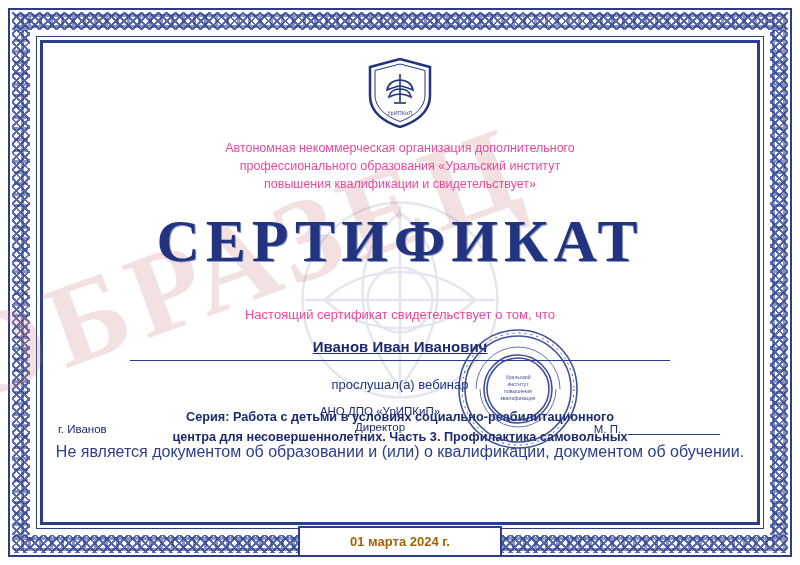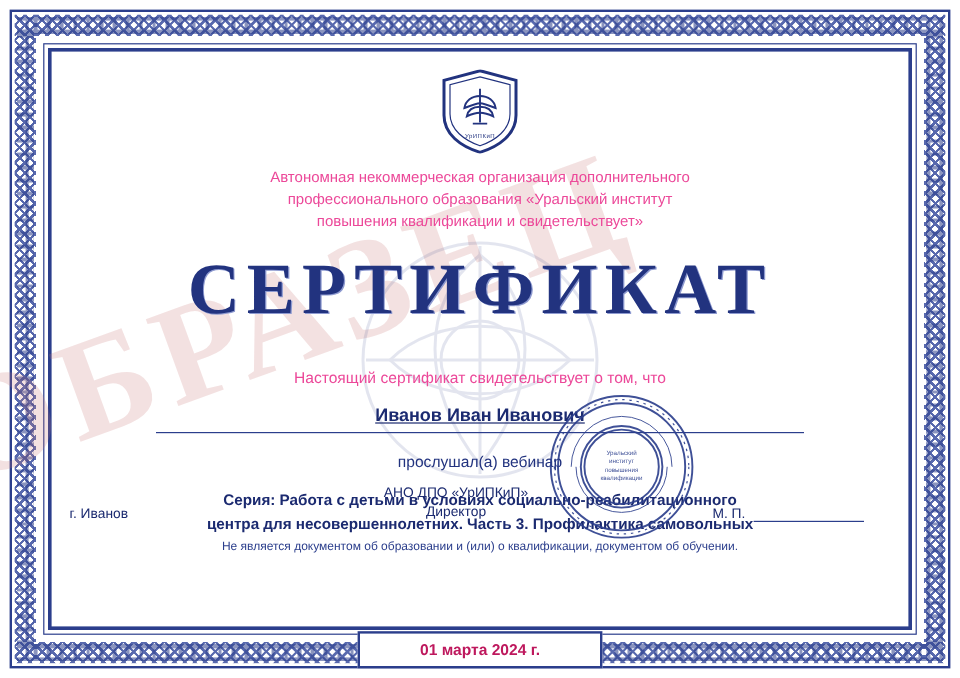--- a/index.html
+++ b/index.html
@@ -212,37 +212,37 @@
     height: 12px;
     margin-left: 4px;
   }
 
   .disclaimer {
     position: absolute;
     left: 0;
     right: 0;
     bottom: 52px;
     text-align: center;
-    font-size: 10px;
+    font-size: 16px;
     color: #2b3e8c;
   }
 
   
   .date-box {
     position: absolute;
     left: 50%;
     transform: translateX(-50%);
     bottom: 8px;
     width: 200px;
     border: 2px solid #2b3e8c;
     background: #ffffff;
     text-align: center;
     font-size: 13px;
     font-weight: bold;
-    color: #be185d;
+    color: #a16207;
     padding: 6px 0;
   }
 
   
   .stamp {
     position: absolute;
     right: 168px;
     bottom: 62px;
     width: 124px;
     height: 124px;

